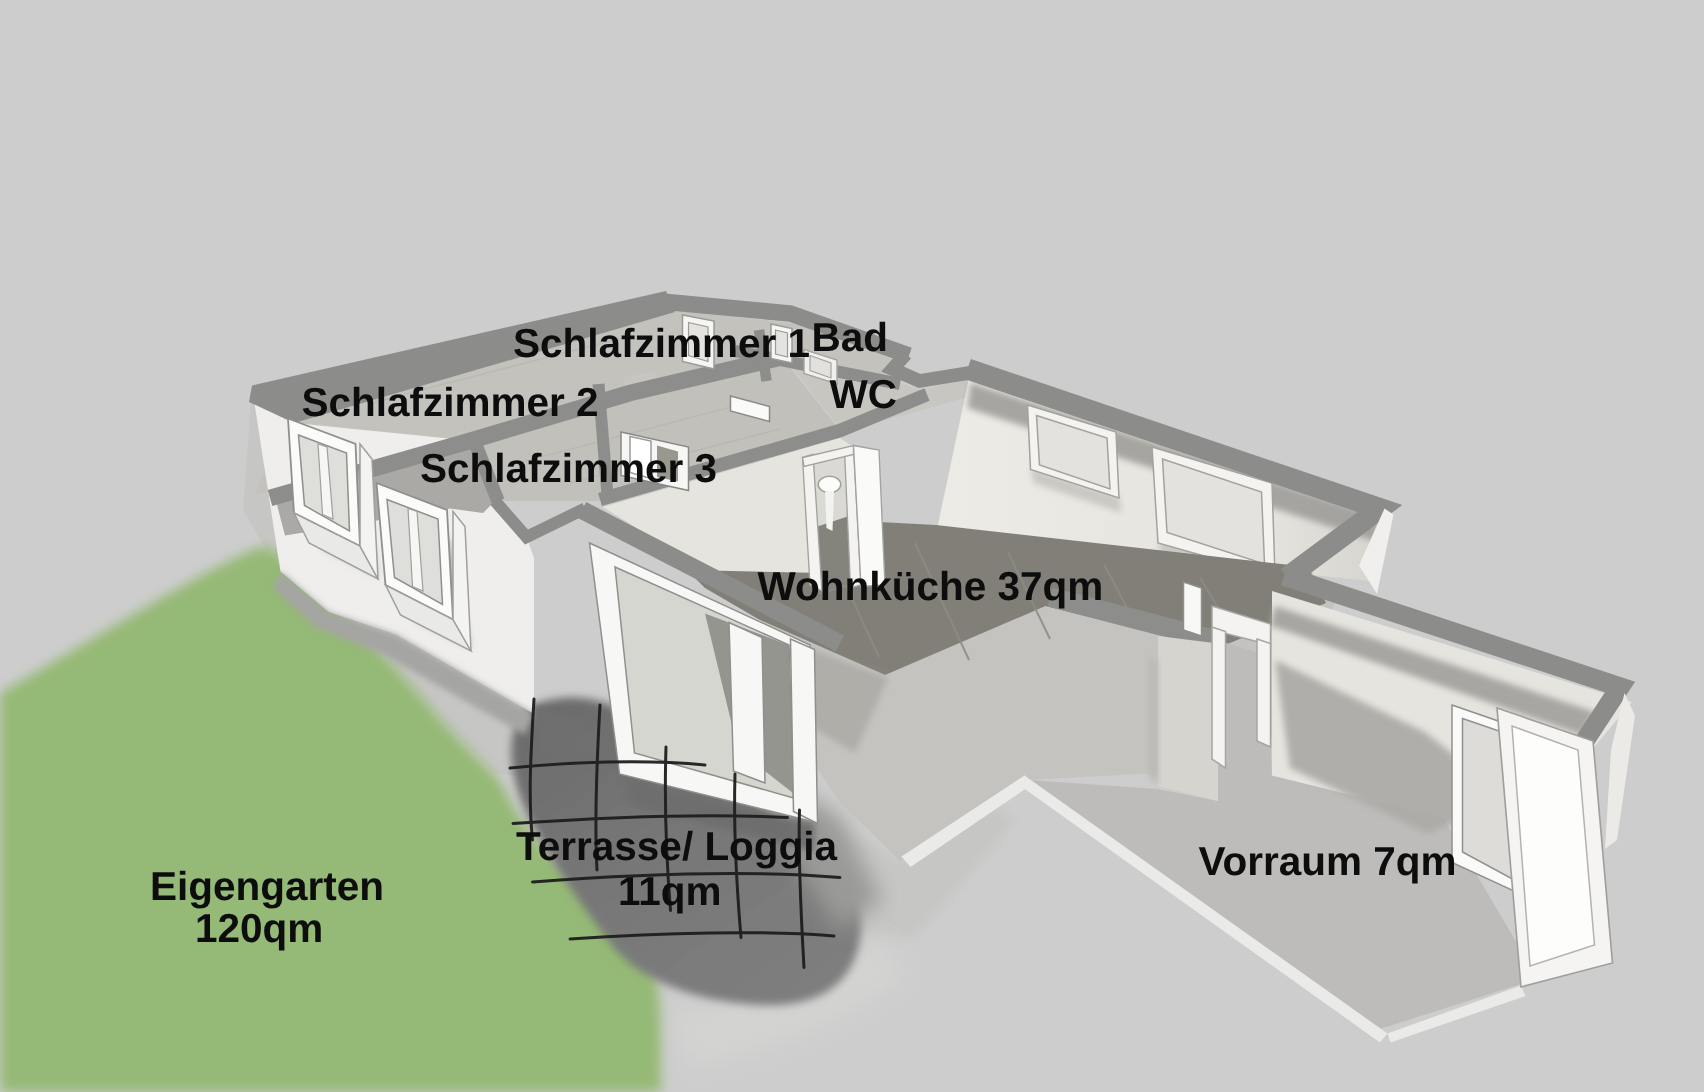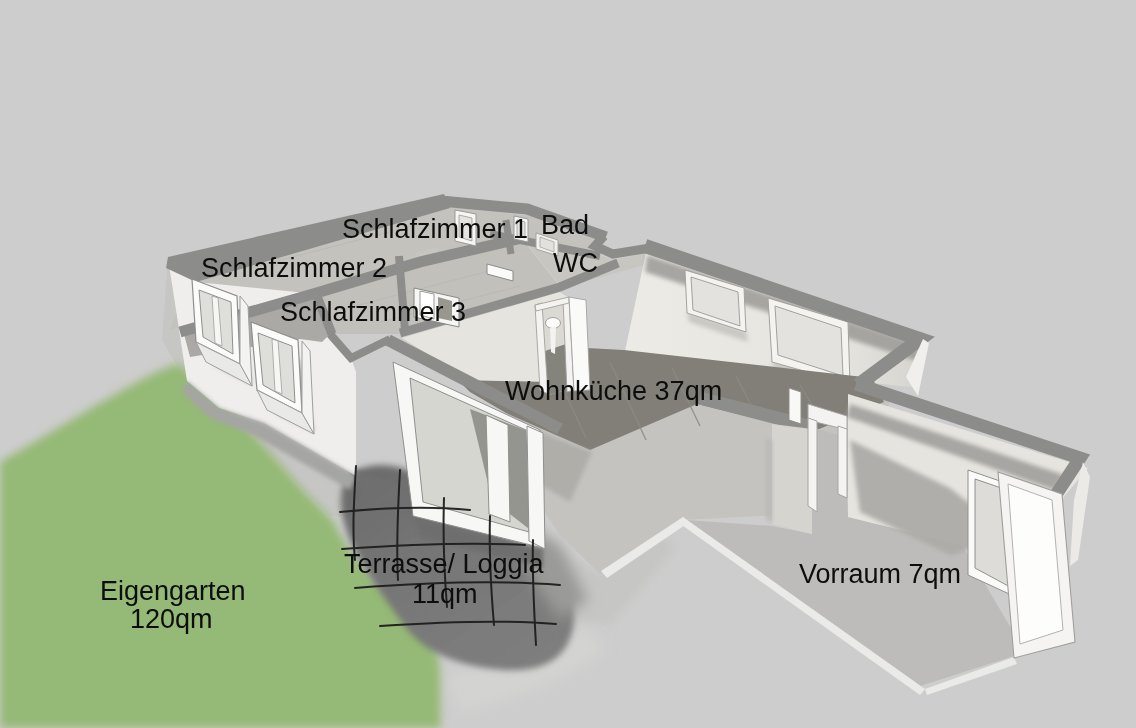--- a/index.html
+++ b/index.html
@@ -1,16 +1,16 @@
 <!DOCTYPE html>
 <html><head>
 <meta charset="utf-8">
 <style>
   html,body{margin:0;padding:0;background:#cdcdcd;}
-  .wrap{width:1136px;height:728px;overflow:hidden;position:relative;font-family:"Liberation Sans", sans-serif;}
+  .wrap{width:1136px;height:728px;overflow:hidden;position:relative;font-family:"Liberation Sans", sans-serif;font-weight:bold;}
   text{font-family:"Liberation Sans", sans-serif;fill:#0d0d0d;}
 </style>
 </head>
 <body>
 <div class="wrap">
 <svg width="1136" height="728" viewBox="0 0 1136 728">
 <defs>
   <filter id="soft" x="-30%" y="-30%" width="160%" height="160%">
           <feGaussianBlur stdDeviation="4"></feGaussianBlur>
         </filter>

